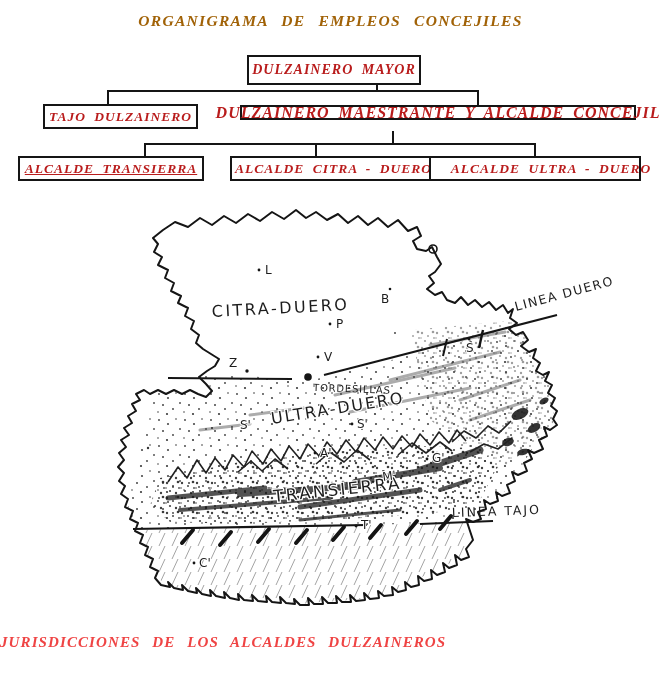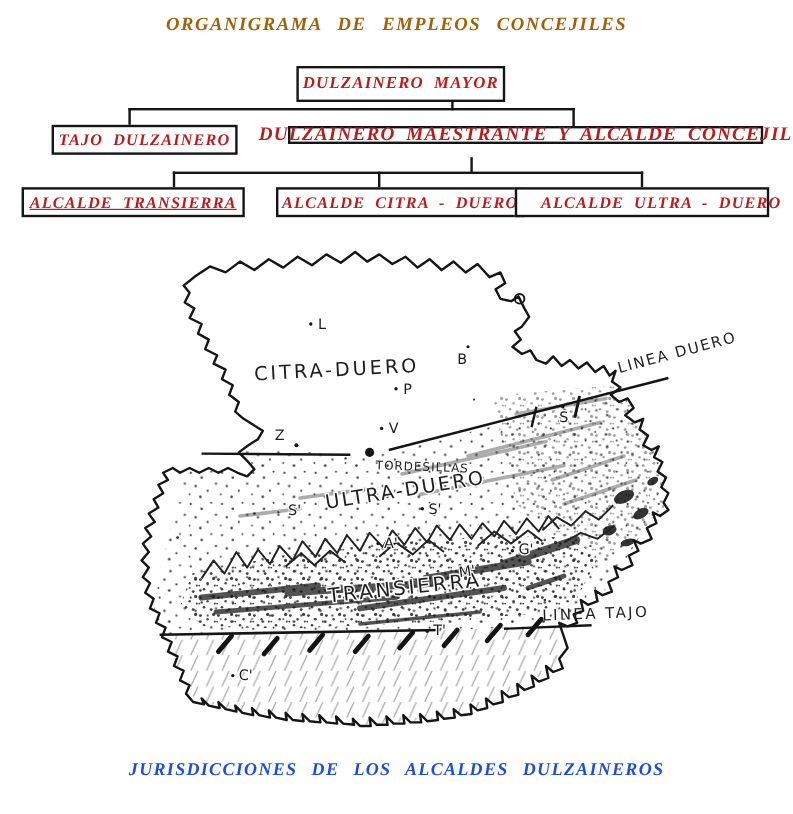--- a/index.html
+++ b/index.html
@@ -8,23 +8,23 @@
     background:#ffffff;
     font-family:"Liberation Serif", serif;
     color:#151515;
   }
   .doc-title{
     position:absolute;left:0;top:12px;width:661px;text-align:center;
     font-style:italic;font-weight:bold;font-size:15.5px;
     letter-spacing:1.3px;word-spacing:8px;color:#a16207;
   }
   .doc-caption{
-    position:absolute;left:0;top:634px;width:661px;text-align:center;
+    position:absolute;left:0;top:634px;width:661px;text-align:left;
     font-style:italic;font-weight:bold;font-size:15px;
-    letter-spacing:1.1px;word-spacing:7px;color:#1d4ed8;
+    letter-spacing:1.1px;word-spacing:7px;color:#ef4444;
   }
   .org-box{
     position:absolute;box-sizing:border-box;
     border:2px solid #151515;background:#ffffff;
     display:flex;align-items:center;justify-content:center;
     font-style:italic;font-weight:bold;font-size:13.5px;
     letter-spacing:1px;word-spacing:4px;white-space:nowrap;
     z-index:3;color:#b91c1c;
   }
   .cline{position:absolute;background:#151515;z-index:2;}

